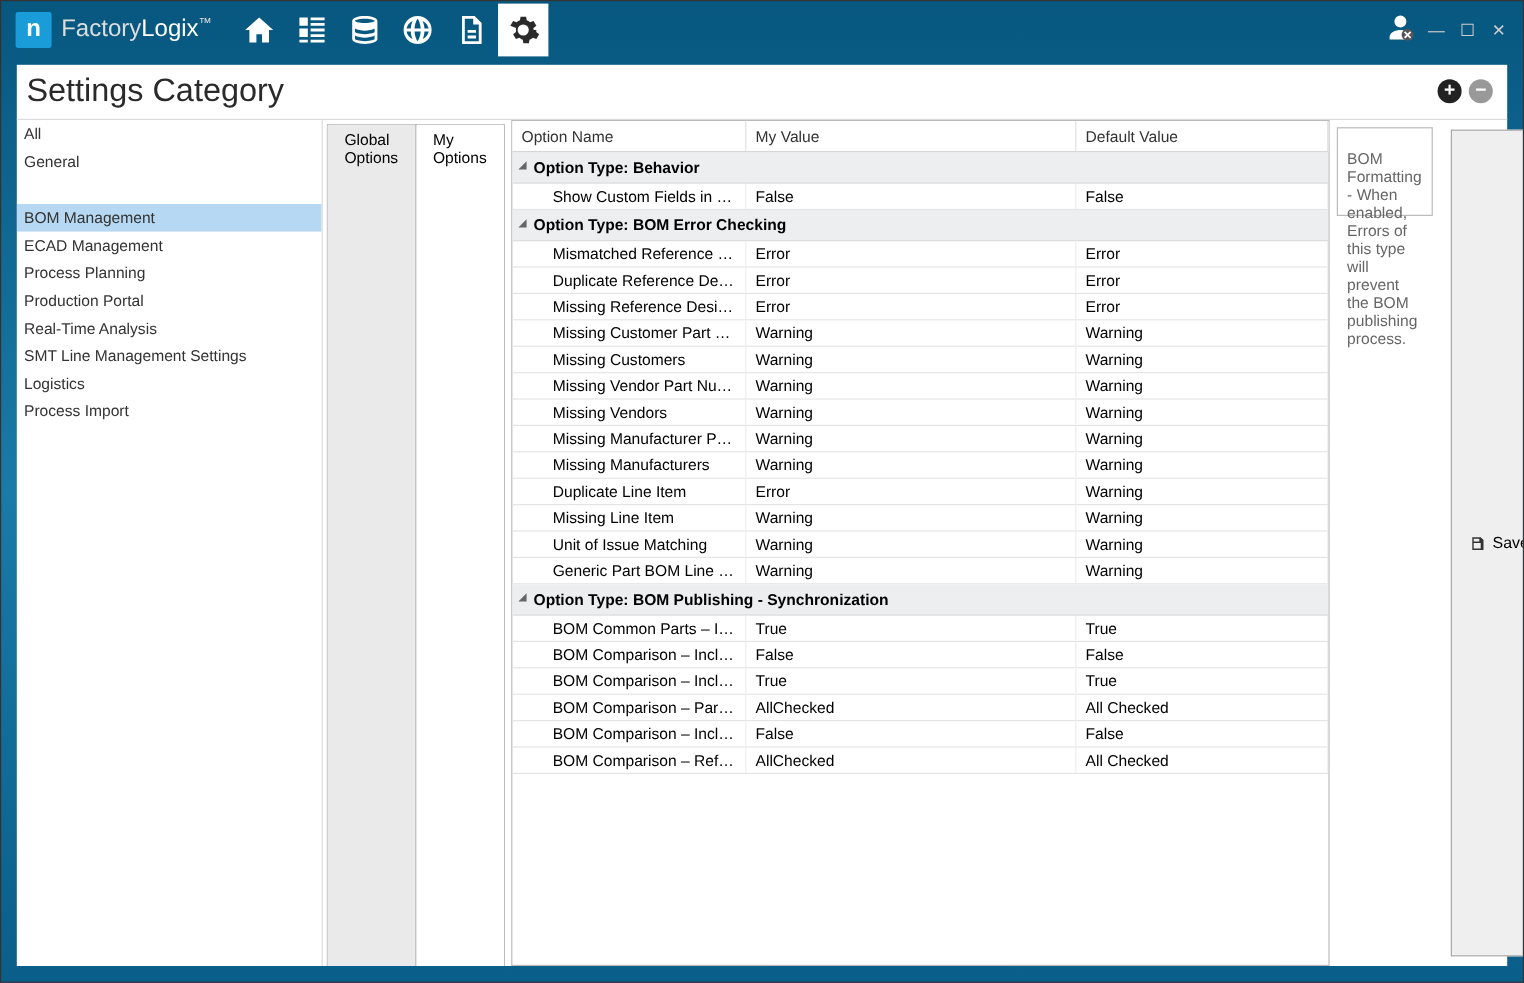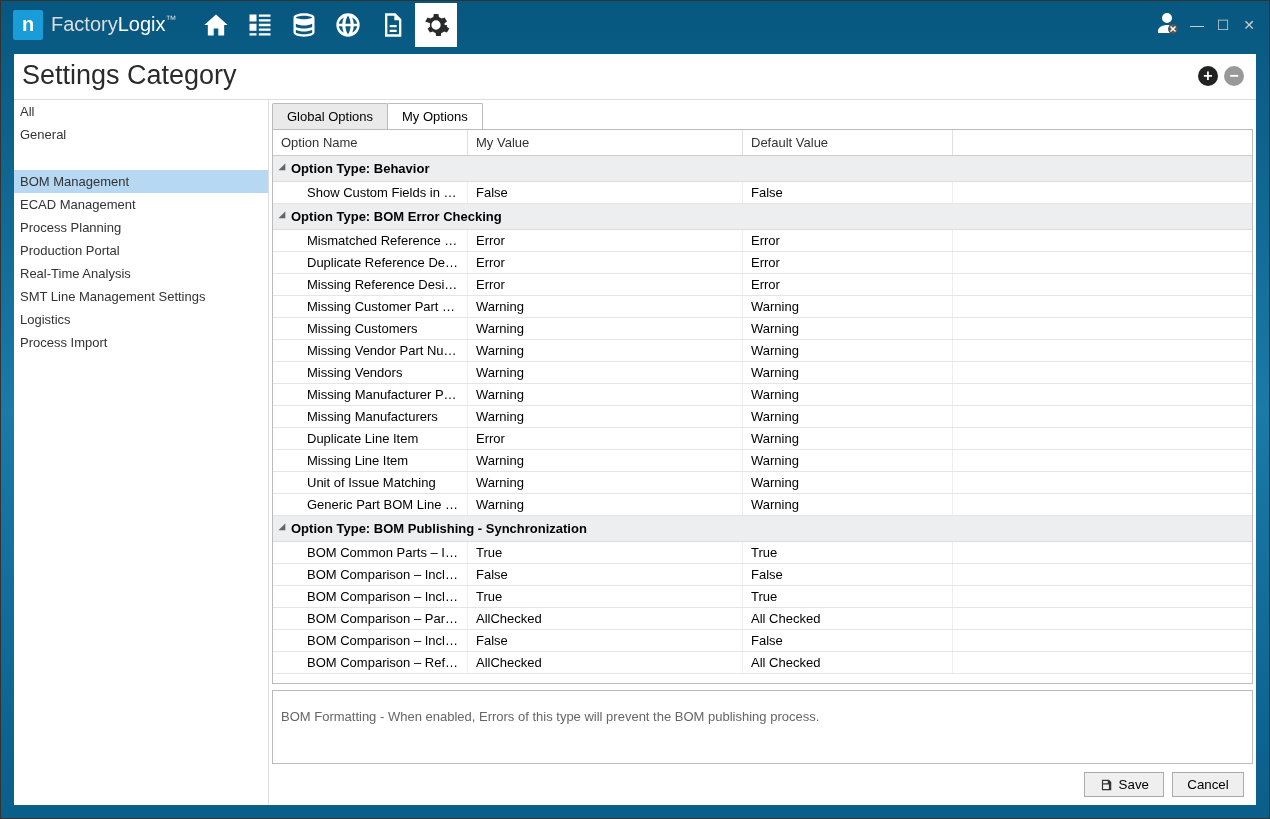--- a/index.html
+++ b/index.html
@@ -61,21 +61,21 @@
     .circ-btn.add { background: #222; }
     .circ-btn.rem { background: #999; }
     .body { flex: 1; display: flex; min-height: 0; }
     .sidebar {
       width: 255px; border-right: 1px solid #ddd; overflow-y: auto;
     }
     .sidebar-item {
       padding: 4px 6px; cursor: pointer; color: #333;
     }
     .sidebar-item.selected { background: #b6d8f2; margin-top: 24px; }
-    .main { flex: 1; display: flex; flex-direction: column; min-width: 0; }
+    .main { flex: 1; display: flex; flex-direction: row; min-width: 0; }
     .tabs { display: flex; padding: 3px 3px 0 3px; gap: 0; }
     .tab {
       padding: 5px 14px; border: 1px solid #bbb; border-bottom: none;
       background: #eaeaea; cursor: pointer; font-size: 13px;
       border-radius: 2px 2px 0 0; margin-right: -1px;
     }
     .tab.active { background: #fff; position: relative; z-index: 2; }
     .grid-wrap {
       border: 1px solid #bbb; margin: 0 3px; flex: 1;
       display: flex; flex-direction: column; min-height: 0;

